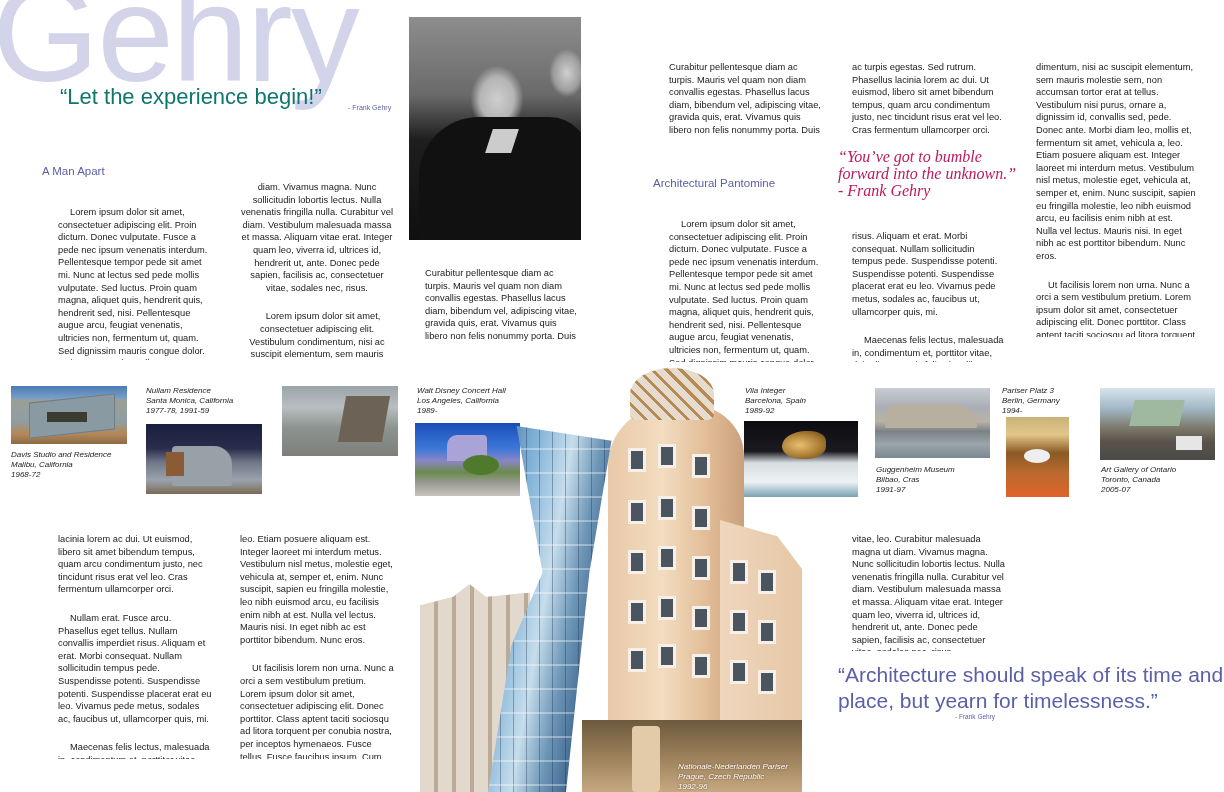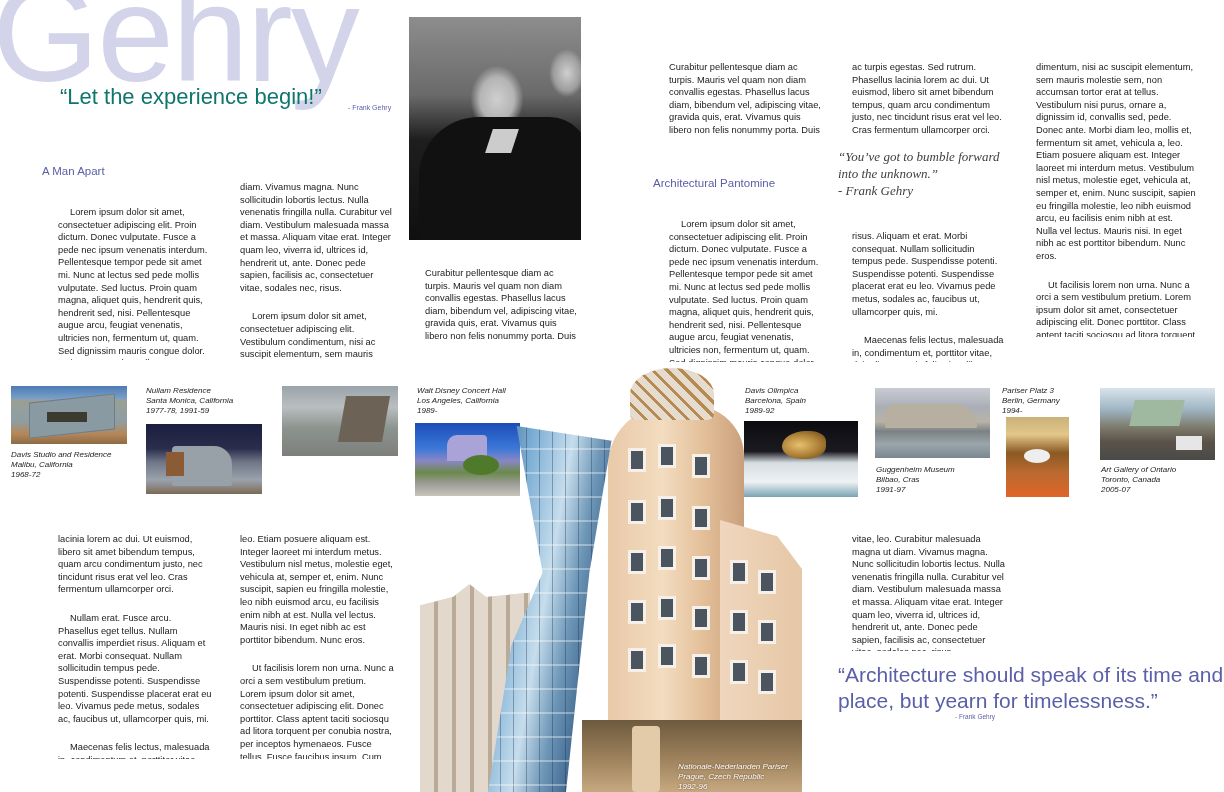--- a/index.html
+++ b/index.html
@@ -31,21 +31,21 @@
   .col p { margin: 16px; }
   .col p.ind { text-indent: 12px; }
 
   .section-head {
     position: absolute; font-size: 11.5px; color: #5a5fa8; white-space: nowrap;
   }
 
   .serif-quote {
     position: absolute; left: 838px; top: 148px; width: 180px;
     font-family: "Liberation Serif", serif; font-style: italic;
-    font-size: 13px; line-height: 17px; color: #404040;
+    font-size: 16px; line-height: 17px; color: #be185d;
   }
 
   .big-quote {
     position: absolute; left: 838px; top: 662px; width: 390px;
     font-size: 21px; line-height: 26px; color: #5a5fa8;
   }
   .big-quote-attr {
     position: absolute; left: 955px; top: 713px;
     font-size: 6.5px; color: #5a5fa8; white-space: nowrap;
   }
@@ -150,21 +150,21 @@
   <div class="coat"></div>
   <div class="collar"></div>
 </div>
 
 <div class="section-head" style="left:42px; top:165px;">A Man Apart</div>
 
 <div class="col" style="left:42px; top:190px; height:170px;">
   <p class="ind">Lorem ipsum dolor sit amet, consectetuer adipiscing elit. Proin dictum. Donec vulputate. Fusce a pede nec ipsum venenatis interdum. Pellentesque tempor pede sit amet mi. Nunc at lectus sed pede mollis vulputate. Sed luctus. Proin quam magna, aliquet quis, hendrerit quis, hendrerit sed, nisi. Pellentesque augue arcu, feugiat venenatis, ultricies non, fermentum ut, quam. Sed dignissim mauris congue dolor. Quisque eu pede. Pellentesque habitant morbi tristique senectus et netus et malesuada fames ac turpis egestas. Sed rutrum. Phasellus</p>
 </div>
 
-<div class="col" style="left:224px; top:165px; height:195px;">
+<div class="col" style="left:224px; top:165px; height:195px;text-align:center;">
   <p>diam. Vivamus magna. Nunc sollicitudin lobortis lectus. Nulla venenatis fringilla nulla. Curabitur vel diam. Vestibulum malesuada massa et massa. Aliquam vitae erat. Integer quam leo, viverra id, ultrices id, hendrerit ut, ante. Donec pede sapien, facilisis ac, consectetuer vitae, sodales nec, risus.</p>
   <p class="ind">Lorem ipsum dolor sit amet, consectetuer adipiscing elit. Vestibulum condimentum, nisi ac suscipit elementum, sem mauris molestie sem, non accumsan tortor erat at tellus. Vestibulum nisi purus, ornare a, dignissim id, convallis sed, pede. Donec ante. Morbi diam leo, mollis et, fermentum sit amet, vehicula a,</p>
 </div>
 
 <div class="col" style="left:409px; top:251px; height:90px;">
   <p>Curabitur pellentesque diam ac turpis. Mauris vel quam non diam convallis egestas. Phasellus lacus diam, bibendum vel, adipiscing vitae, gravida quis, erat. Vivamus quis libero non felis nonummy porta. Duis non odio sed leo euismod mattis.</p>
 </div>
 
 <div class="col" style="left:653px; top:45px; height:90px;">
   <p>Curabitur pellentesque diam ac turpis. Mauris vel quam non diam convallis egestas. Phasellus lacus diam, bibendum vel, adipiscing vitae, gravida quis, erat. Vivamus quis libero non felis nonummy porta. Duis non odio sed leo euismod mattis.</p>
@@ -260,21 +260,21 @@
   <div class="dh-base"></div>
   <div class="dh-pillar"></div>
 </div>
 <div class="caption light" style="left:678px; top:762px;">
   <div>Nationale-Nederlanden Pariser</div>
   <div>Prague, Czech Republic</div>
   <div>1992-96</div>
 </div>
 
 <div class="caption" style="left:745px; top:386px;">
-  <div>Davis Olimpica</div>
+  <div>Vila Integer</div>
   <div>Barcelona, Spain</div>
   <div>1989-92</div>
 </div>
 <div class="photo th-vila">
     <div class="f"></div>
   </div>
 
 <div class="photo th-guggen">
     <div class="b"></div>
   </div>

